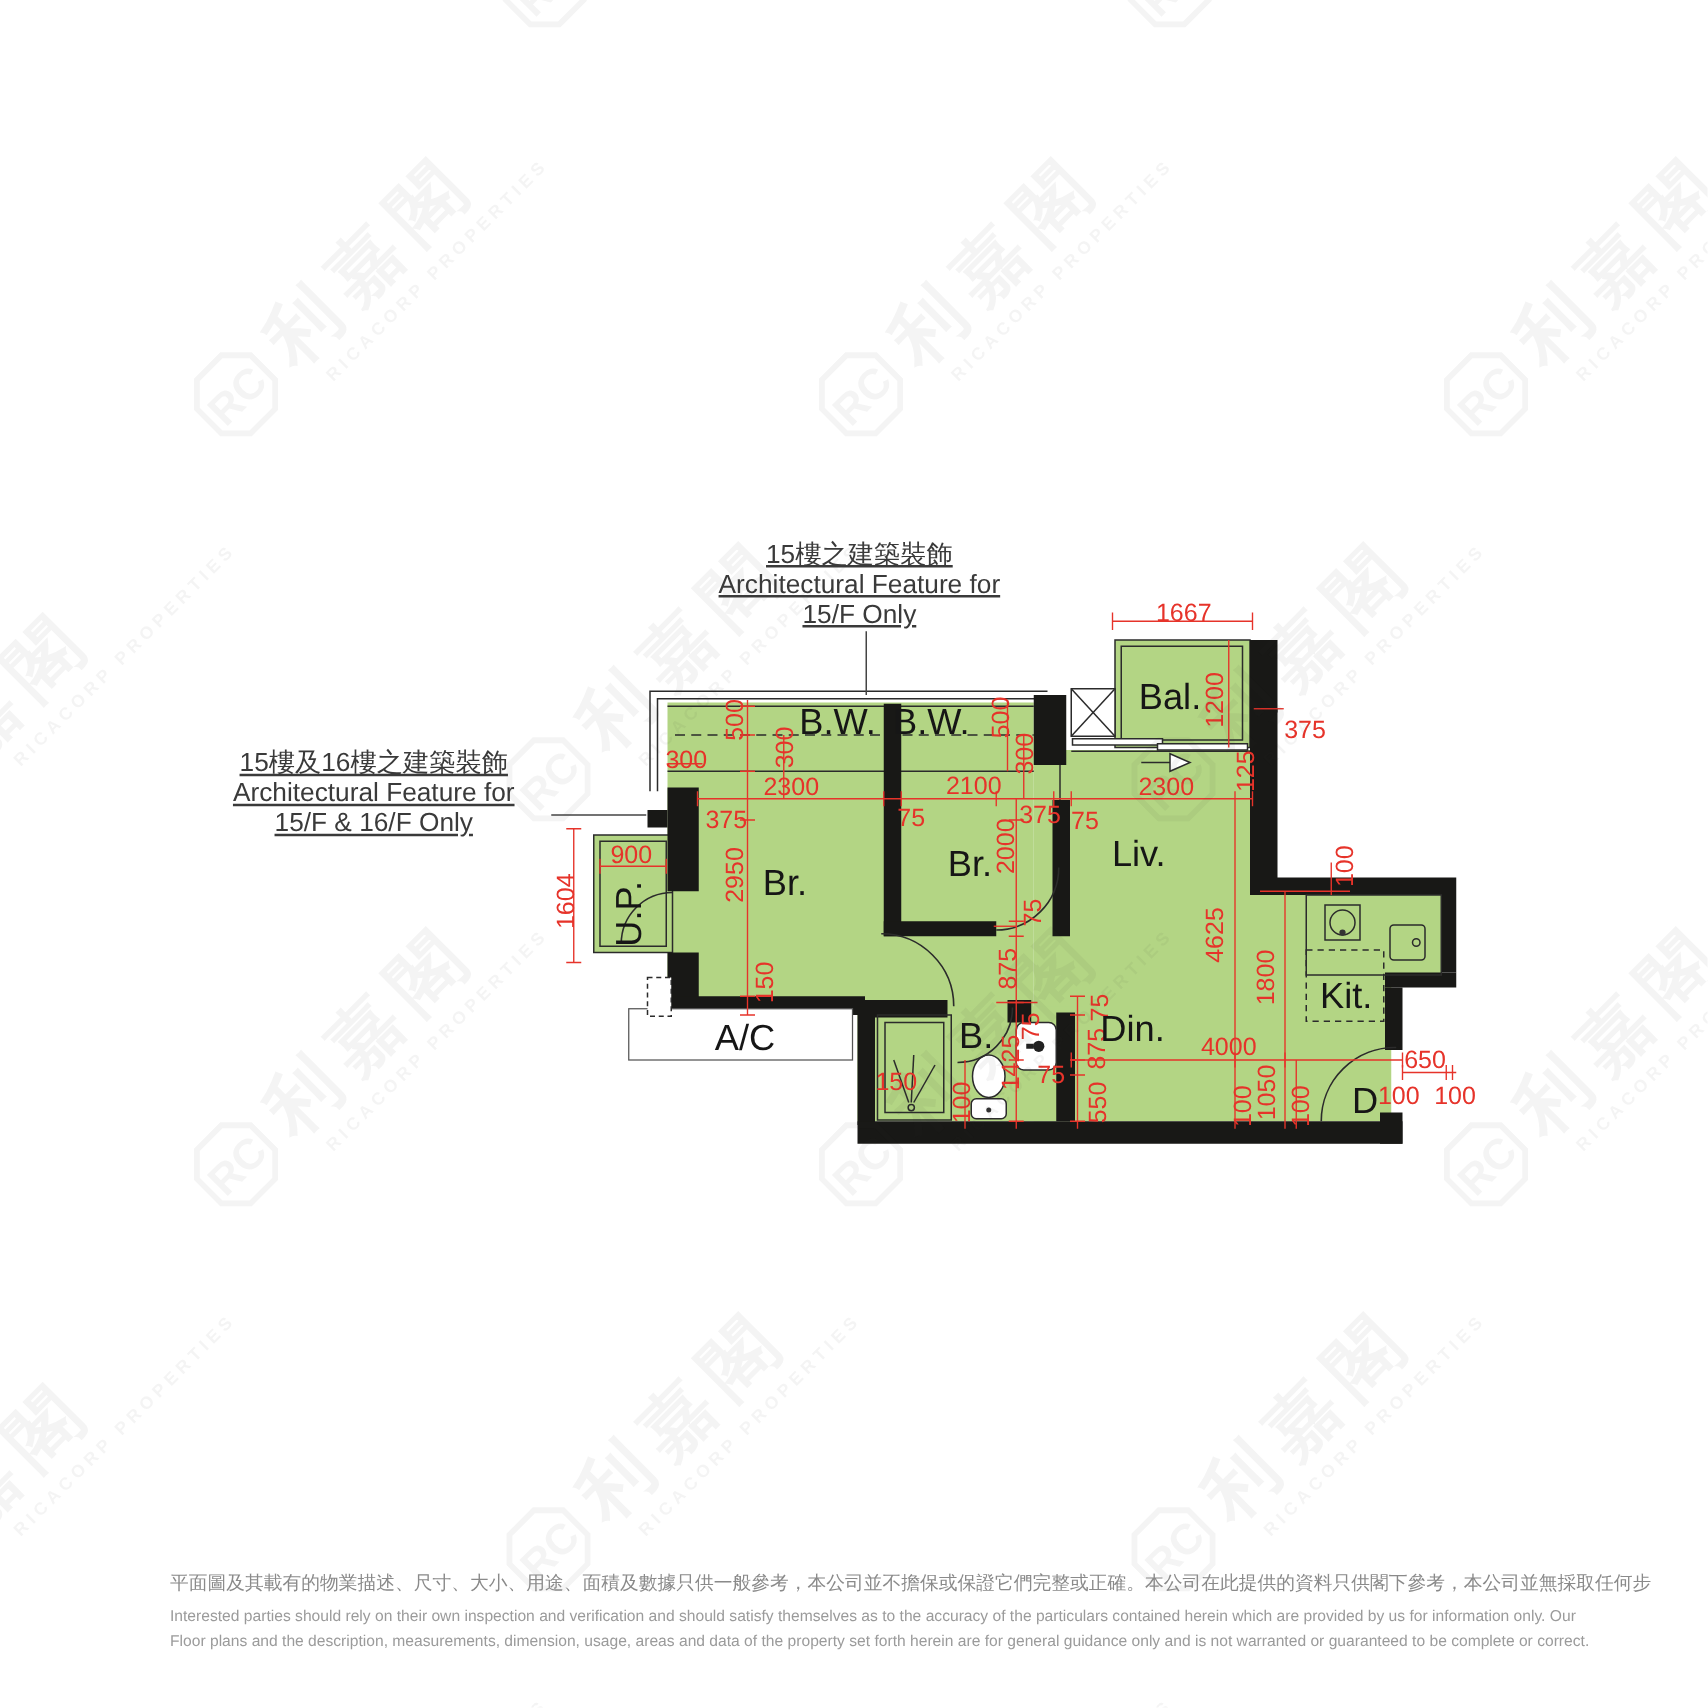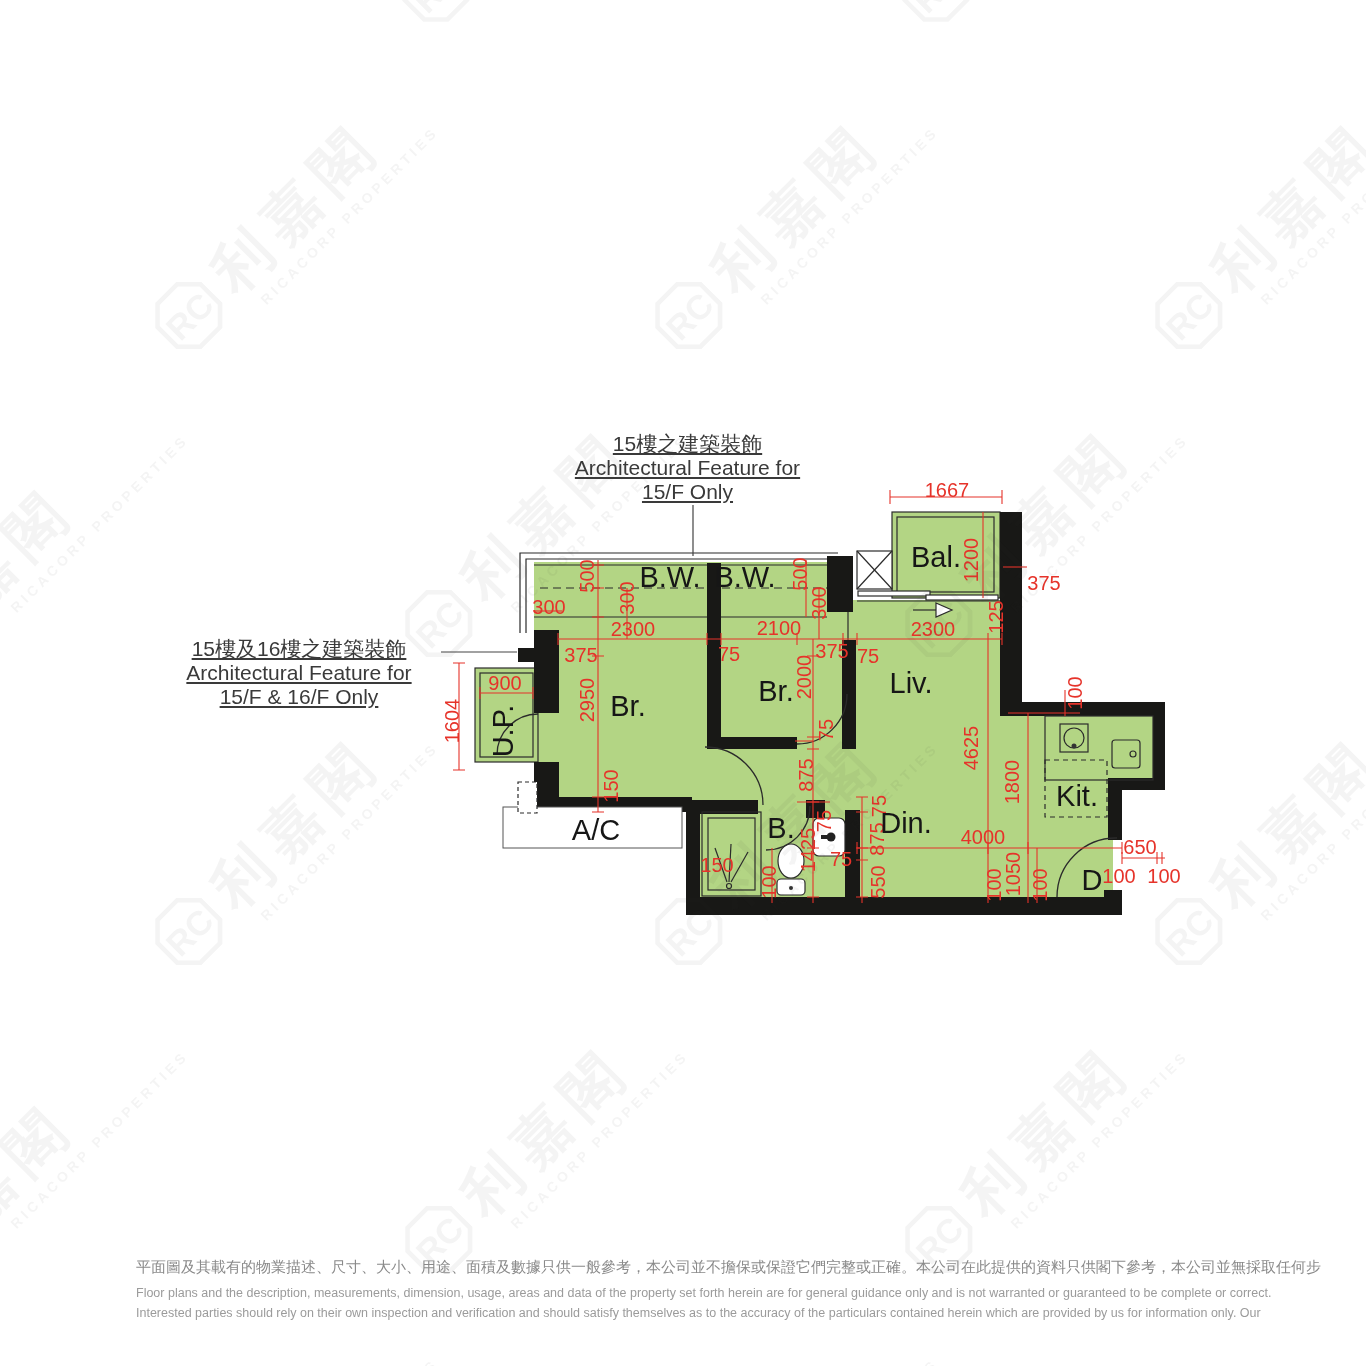--- a/index.html
+++ b/index.html
@@ -14,21 +14,21 @@
   .wm-en{font-size:14px;letter-spacing:4px;margin:-4px 0 0 95px;font-weight:bold;}
   
   #plan{position:absolute;left:0;top:0;z-index:2;}
   #plan text{font-family:"Liberation Sans", sans-serif;}
   .dim{font-size:20px;fill:#e6332a;text-anchor:middle;}
   .room{font-size:29px;fill:#161616;text-anchor:middle;}
   
   .anno{position:absolute;z-index:4;text-align:center;color:#3a3a3a;
         font-size:21px;line-height:24px;text-decoration:underline;}
   #anno-top{left:565px;top:432px;width:245px;}
-  #anno-left{left:158px;top:637px;width:282px;}
+  #anno-left{left:158px;top:599px;width:282px;}
   
   #disclaimer{position:absolute;left:136px;top:1256px;z-index:4;white-space:nowrap;}
   .disc-zh{font-size:15px;line-height:22px;color:#8a8a8a;}
   .disc-en{font-size:12.5px;line-height:20px;color:#9b9b9b;}
   .disc-gap{height:5px;}
 </style>
 </head>
 <body>
 
 <svg id="plan" width="1366" height="1366" viewBox="0 0 1366 1366">
@@ -232,22 +232,22 @@
 </div>
 <div id="anno-left" class="anno">
   <div>15樓及16樓之建築裝飾</div>
   <div>Architectural Feature for</div>
   <div>15/F &amp; 16/F Only</div>
 </div>
 
 <div id="disclaimer">
   <div class="disc-zh">平面圖及其載有的物業描述、尺寸、大小、用途、面積及數據只供一般參考，本公司並不擔保或保證它們完整或正確。本公司在此提供的資料只供閣下參考，本公司並無採取任何步</div>
   <div class="disc-gap"></div>
+  <div class="disc-en">Interested parties should rely on their own inspection and verification and should satisfy themselves as to the accuracy of the particulars contained herein which are provided by us for information only.  Our</div>
   <div class="disc-en">Floor plans and the description, measurements, dimension, usage, areas and data of the property set forth herein are for general guidance only and is not warranted or guaranteed to be complete or correct.</div>
-  <div class="disc-en">Interested parties should rely on their own inspection and verification and should satisfy themselves as to the accuracy of the particulars contained herein which are provided by us for information only.  Our</div>
 </div>
 
 <div id="wm-layer">
 
 <div class="wm-tile" style="display: block; left: -130px; top: -130px;">
     <div class="wm-row">
 
       <span class="wm-cjk">利嘉閣</span>
     </div>
 

